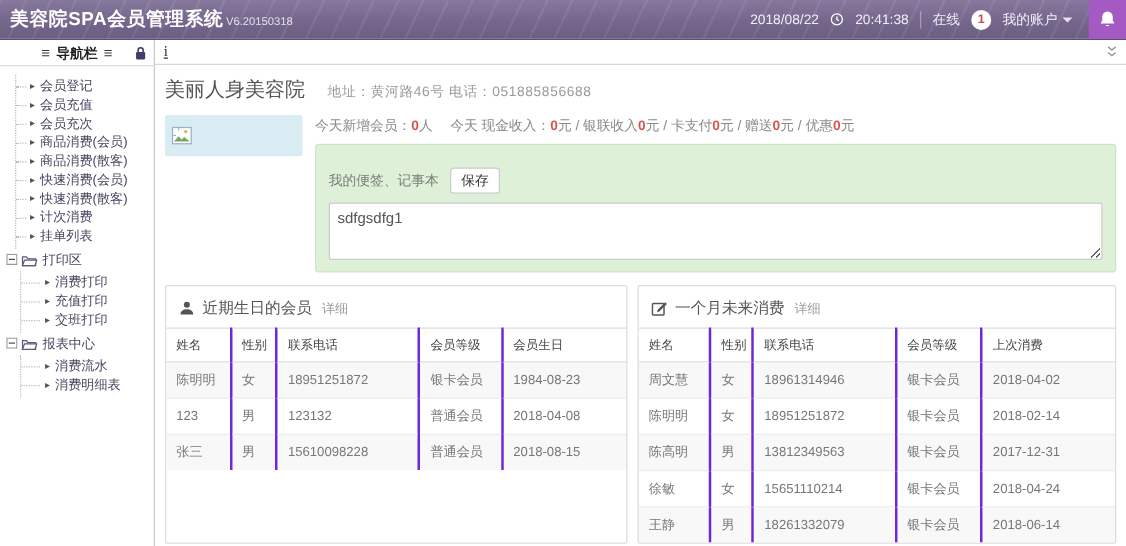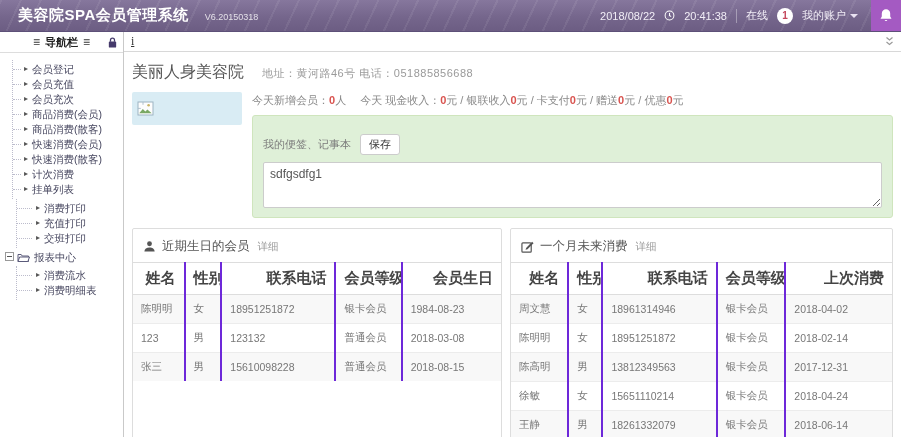--- a/index.html
+++ b/index.html
@@ -7,22 +7,22 @@
   body { font-family:"Liberation Sans","DejaVu Sans",sans-serif; }
   .screen { position:relative; width:901px; height:437px; background:#fff; overflow:hidden; margin:0 auto; }
 
   
   .topbar { height:32px; display:flex; align-items:center; justify-content:space-between;
     background:linear-gradient(180deg,#86779d 0%,#75668c 55%,#6c5d83 100%);
     border-bottom:1px solid #5d5078; padding-left:8px; position:relative; overflow:hidden; }
   .topbar::after { content:''; position:absolute; inset:0; pointer-events:none;
     background:repeating-linear-gradient(115deg, rgba(255,255,255,.07) 0 2px, rgba(255,255,255,0) 2px 18px); }
   .tb-left { display:flex; align-items:baseline; z-index:1; }
-  .app-title { color:#fff; font-size:15px; font-weight:bold; letter-spacing:.5px;margin-left:10px; }
-  .app-version { color:rgba(255,255,255,.8); font-size:9px; margin-left:16px; }
+  .app-title { color:#fff; font-size:15px; font-weight:bold; letter-spacing:.5px; }
+  .app-version { color:rgba(255,255,255,.8); font-size:9px; margin-left:2px; }
   .tb-right { display:flex; align-items:center; gap:9px; color:#f2eef7; font-size:11px; z-index:1; }
   .tb-sep { width:1px; height:14px; background:rgba(255,255,255,.35); }
   .online-badge { display:inline-block; width:16px; height:16px; border-radius:50%; background:#fff;
     color:#c4475c; font-size:10px; font-weight:bold; line-height:16px; text-align:center; }
   .account { display:flex; align-items:center; gap:4px; cursor:pointer; }
   .caret { width:0; height:0; border-left:4px solid transparent; border-right:4px solid transparent; border-top:4px solid #e9e2f2; }
   .bell-btn { width:30px; height:32px; border:none; background:#a45ac2; display:flex; align-items:center; justify-content:center; cursor:pointer; margin-left:4px; }
 
   
   .body-row { display:flex; height:405px; }
@@ -68,21 +68,21 @@
   .memo-text { display:block; width:100%; height:46px; margin-top:7px; border:1px solid #ccc; border-radius:2px;
     font-family:inherit; font-size:12px; color:#555; padding:4px 6px; resize:vertical; background:#fff; }
 
   .panels { margin-top:10px; display:grid; grid-template-columns:370px 1fr; gap:8px; }
   .panel { border:1px solid #ddd; border-radius:2px; background:#fff; overflow:hidden; }
   .panel-head { display:flex; align-items:center; gap:6px; padding:9px 10px 7px; }
   .p-title { font-size:12.5px; color:#555; }
   .p-more { font-size:10.5px; color:#9a9a9a; cursor:pointer; margin-left:2px; }
 
   table.tbl { width:100%; border-collapse:collapse; table-layout:fixed; }
-  .tbl th { text-align:right; font-size:15px; color:#444; font-weight:bold; padding:6px 8px;
+  .tbl th { text-align:left; font-size:10px; color:#444; font-weight:normal; padding:6px 8px;
     border-top:1px solid #ddd; border-bottom:1px solid #ddd; white-space:nowrap; overflow:hidden; }
   .tbl td { font-size:10.5px; color:#777; padding:7px 8px; border-top:1px solid #ececec; white-space:nowrap; overflow:hidden; }
   .tbl th + th, .tbl td + td { border-left:2px solid #6d28d9; }
   .tbl tbody tr:nth-child(odd) td { background:#f8f8f8; }
 </style>
 </head>
 <body>
 
 <div class="screen">
 
@@ -164,20 +164,33 @@
             </div>
             <div class="tree-item">
               <span class="tree-arrow">▸</span>
               <span>计次消费</span>
             </div>
             <div class="tree-item">
               <span class="tree-arrow">▸</span>
               <span>挂单列表</span>
             </div>
           </div>
+          <div class="tree-root">
+            <span style="display: flex; gap: 3px;">
+              <svg width="9" height="9" viewBox="0 0 9 9">
+                <rect x="0.5" y="0.5" width="8" height="8" fill="#fff" stroke="#999"></rect>
+                <line x1="2" y1="4.5" x2="7" y2="4.5" stroke="#555"></line>
+              </svg>
+              <svg width="13" height="11" viewBox="0 0 13 11">
+                <path d="M1 2.5h3.2l1 1.5h6.3v5.5H1z" fill="none" stroke="#5a5a7a"></path>
+                <path d="M1 9.5L2.6 5h9.9l-1.6 4.5z" fill="#fff" stroke="#5a5a7a"></path>
+              </svg>
+            </span>
+            <span>打印区</span>
+          </div>
           <div class="tree-children deep">
             <div class="tree-item">
               <span class="tree-arrow">▸</span>
               <span>消费打印</span>
             </div>
             <div class="tree-item">
               <span class="tree-arrow">▸</span>
               <span>充值打印</span>
             </div>
             <div class="tree-item">
@@ -286,21 +299,21 @@
                     <td>女</td>
                     <td>18951251872</td>
                     <td>银卡会员</td>
                     <td>1984-08-23</td>
                   </tr>
                   <tr>
                     <td>123</td>
                     <td>男</td>
                     <td>123132</td>
                     <td>普通会员</td>
-                    <td>2018-03-08</td>
+                    <td>2018-04-08</td>
                   </tr>
                   <tr>
                     <td>张三</td>
                     <td>男</td>
                     <td>15610098228</td>
                     <td>普通会员</td>
                     <td>2018-08-15</td>
                   </tr>
                 </tbody>
               </table>

